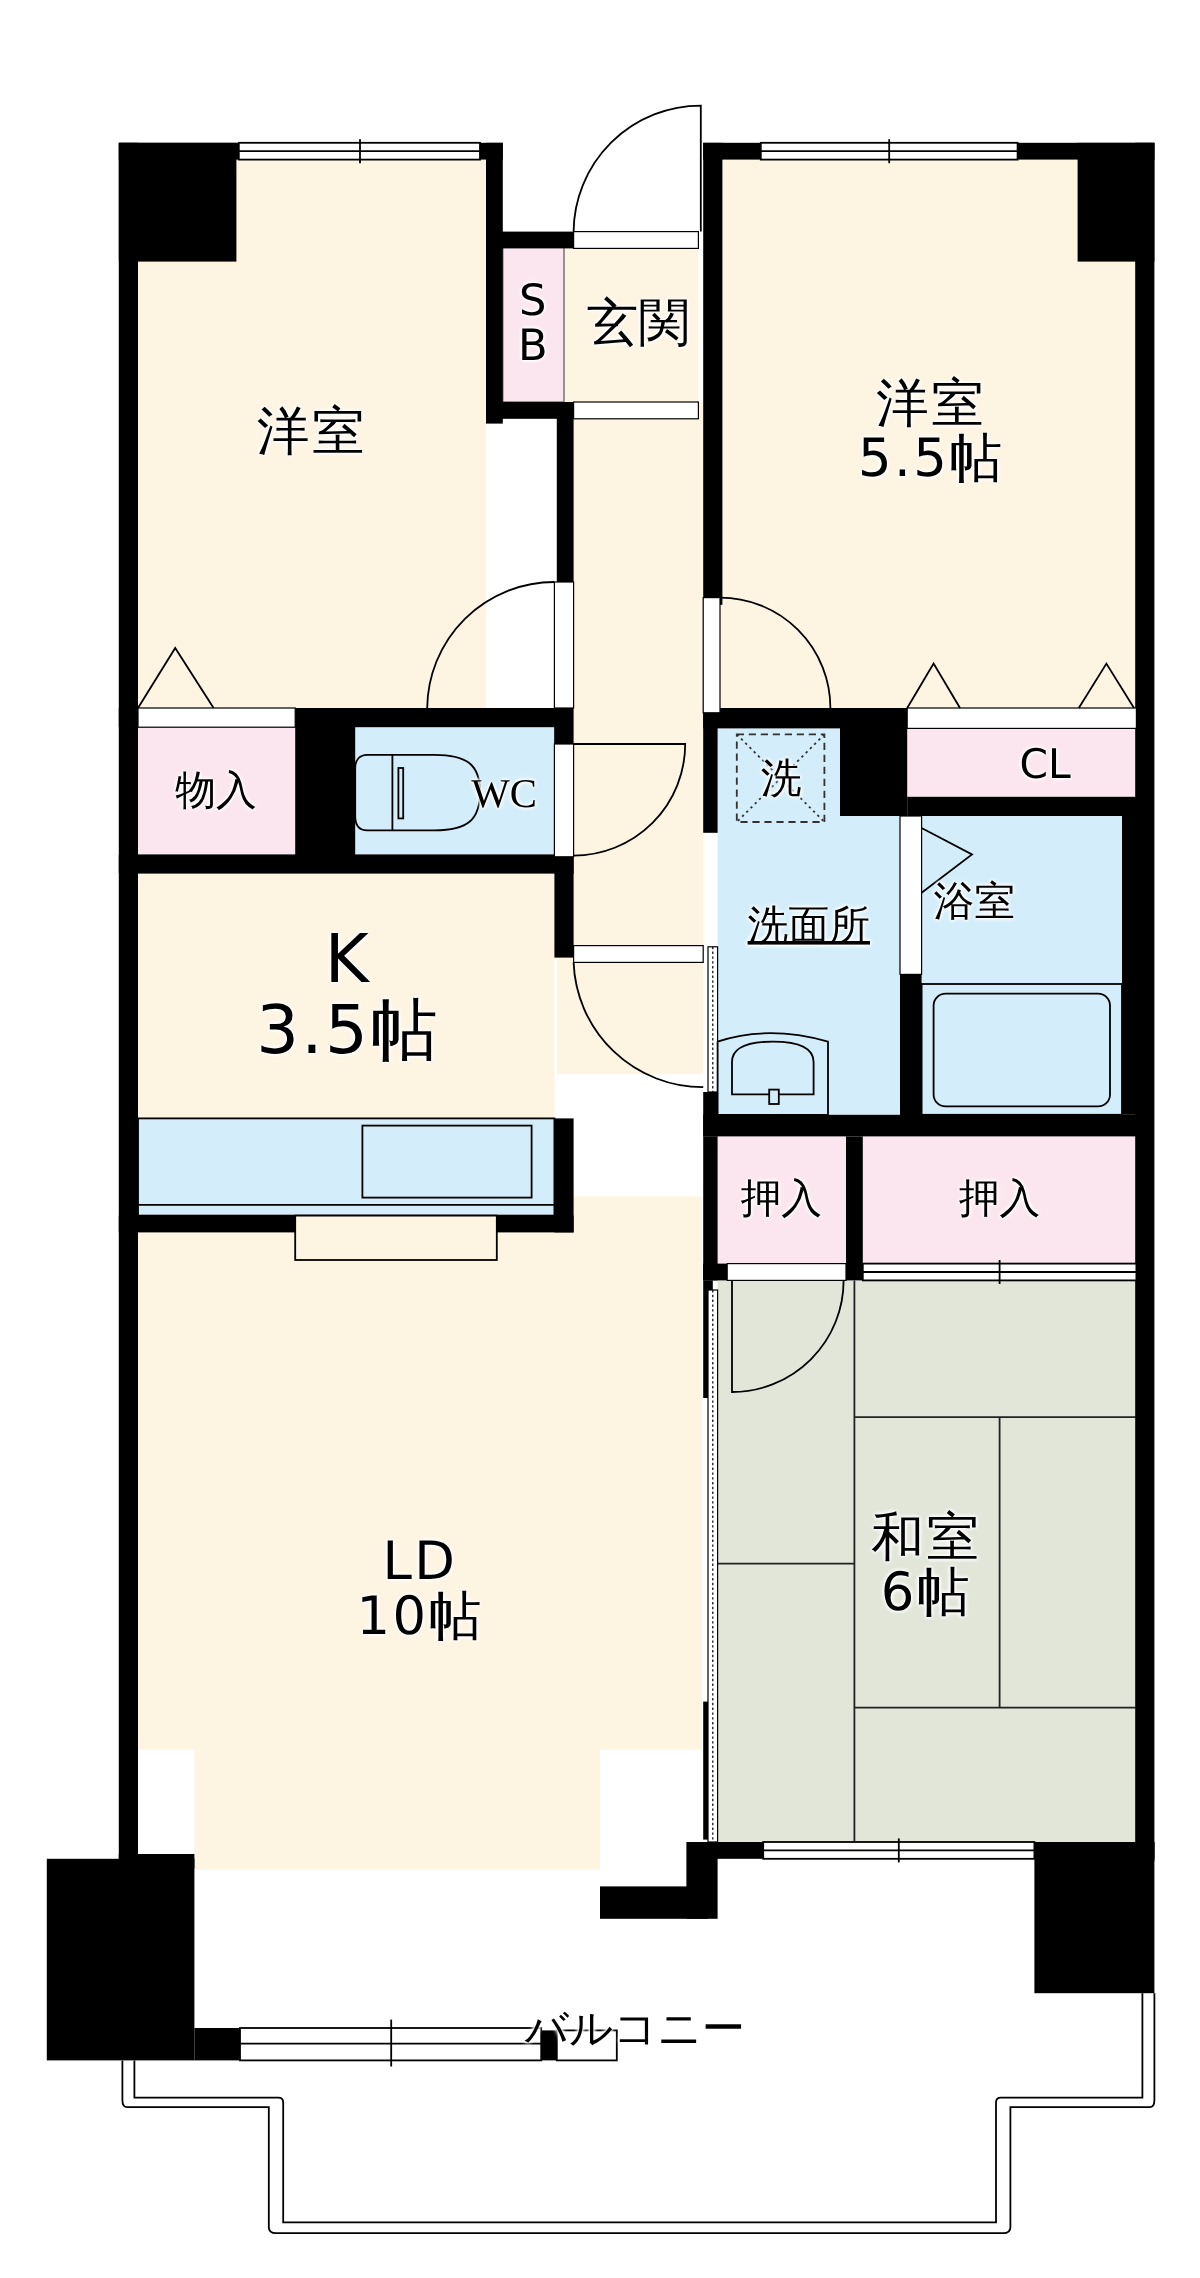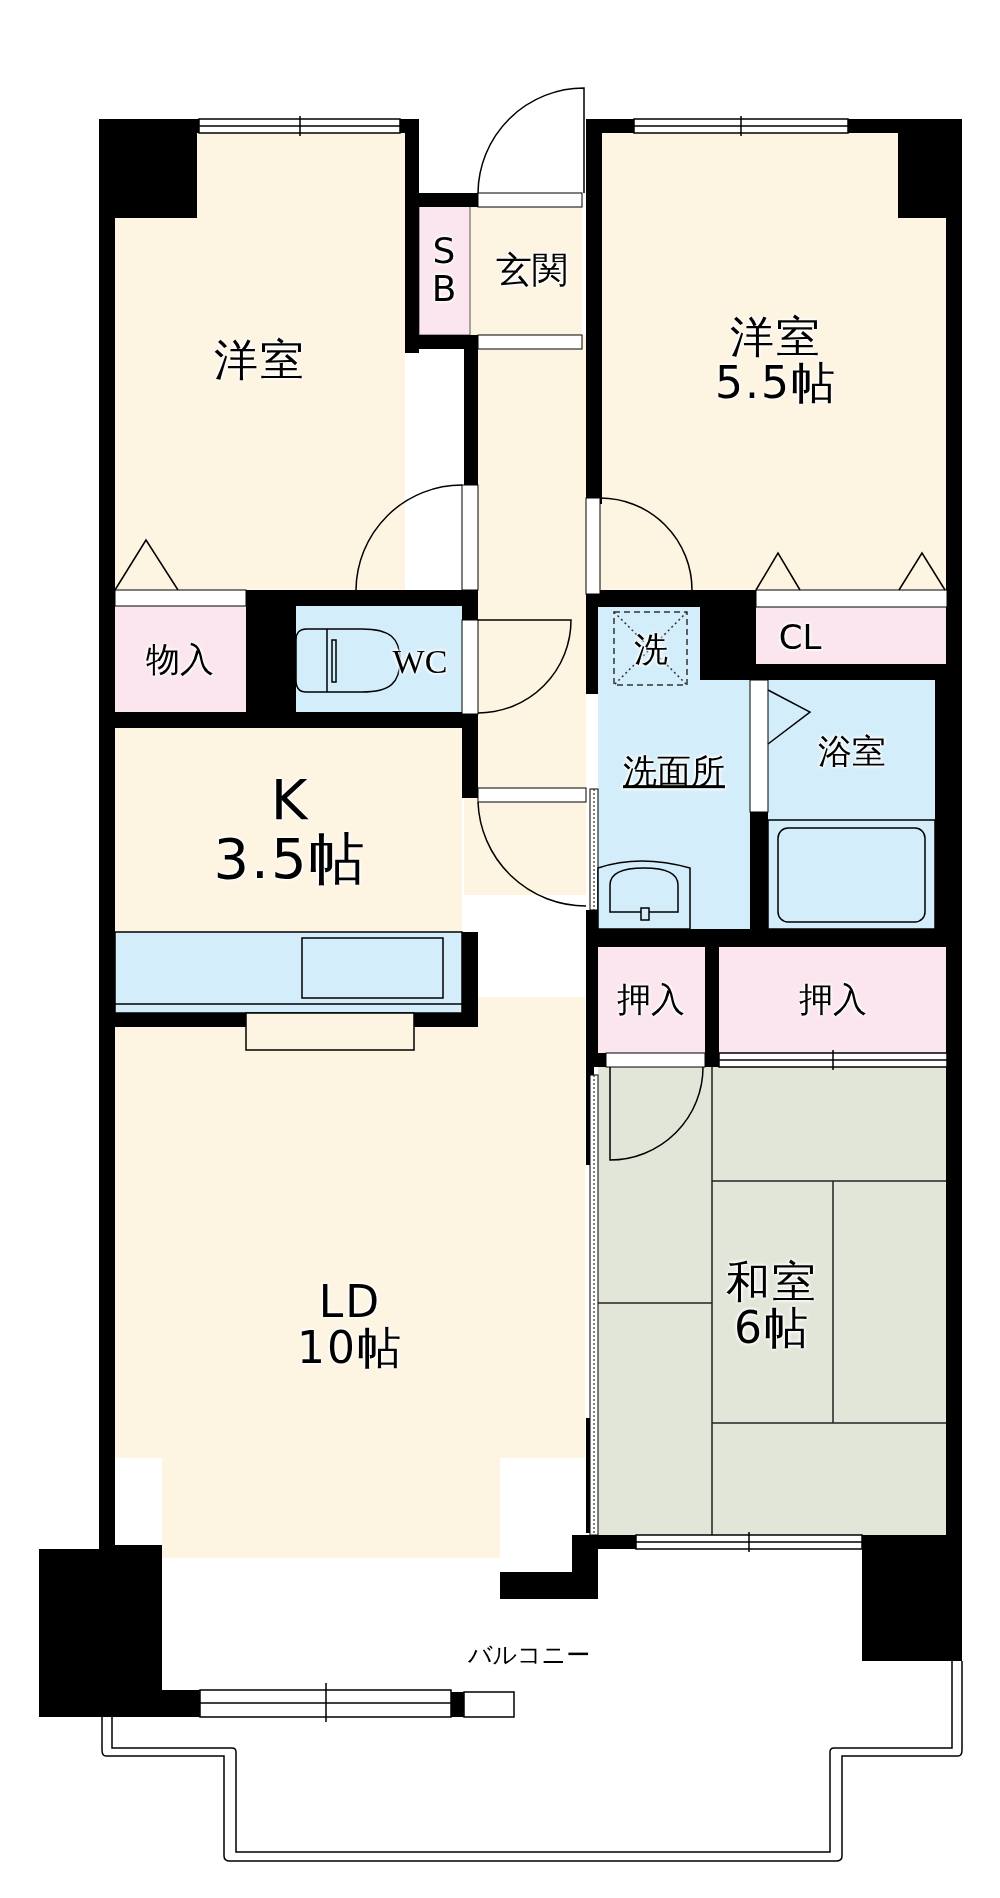--- a/index.html
+++ b/index.html
@@ -225,46 +225,46 @@
 <div class="label big" style="left:776px; top:360px;">
   <span class="line">洋室</span>
   <span class="line">5.5帖</span>
 </div>
 
 <div class="label mid" style="left:444px; top:270px; font-size:36px;">
   <span class="line">S</span>
   <span class="line">B</span>
 </div>
 
-<div class="label small" style="left:532px; top:270px; font-size:36px;">玄関</div>
+<div class="label small" style="left:532px; top:270px; font-size:43px;">玄関</div>
 
 <div class="label small" style="left:180px; top:660px;">物入</div>
 
 <div class="label small" style="left:420px; top:662px;font-family:Liberation Serif, serif;">WC</div>
 
 <div class="label big" style="left:290px; top:830px; font-size:56px;">
   <span class="line">K</span>
   <span class="line">3.5帖</span>
 </div>
 
 <div class="label big" style="left:350px; top:1325px;">
   <span class="line">LD</span>
   <span class="line">10帖</span>
 </div>
 
 <div class="label small" style="left:651px; top:650px;">洗</div>
 
-<div class="label small" style="left:800px; top:638px;">CL</div>
+<div class="label small" style="left:871px; top:638px;">CL</div>
 
 <div class="label small" style="left:674px; top:772px;text-decoration:underline;">洗面所</div>
 
-<div class="label small" style="left:852px; top:752px;">浴室</div>
+<div class="label small" style="left:812px; top:752px;">浴室</div>
 
 <div class="label small" style="left:651px; top:1000px;">押入</div>
 
 <div class="label small" style="left:833px; top:1000px;">押入</div>
 
 <div class="label big" style="left:772px; top:1305px;">
   <span class="line">和室</span>
   <span class="line">6帖</span>
 </div>
 
-<div class="label small" style="left:529px; top:1656px; font-size:24px;">バルコニー</div>
+<div class="label small" style="left:529px; top:1691px; font-size:36px;">バルコニー</div>
 
 </body></html>

